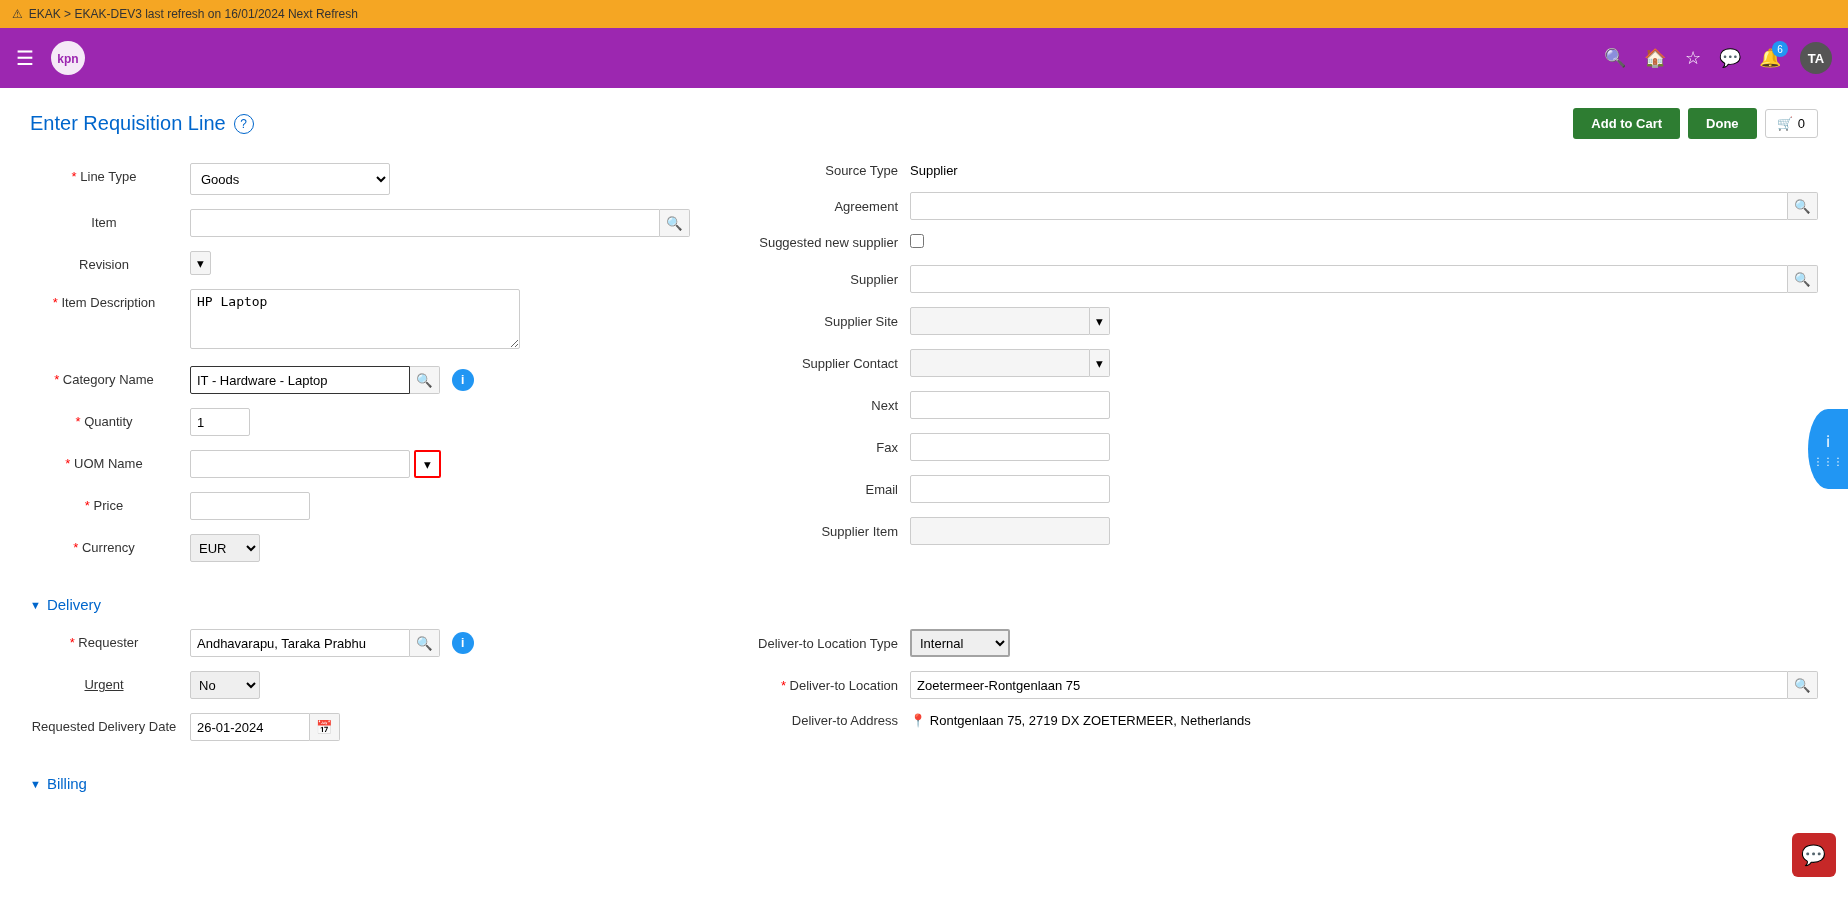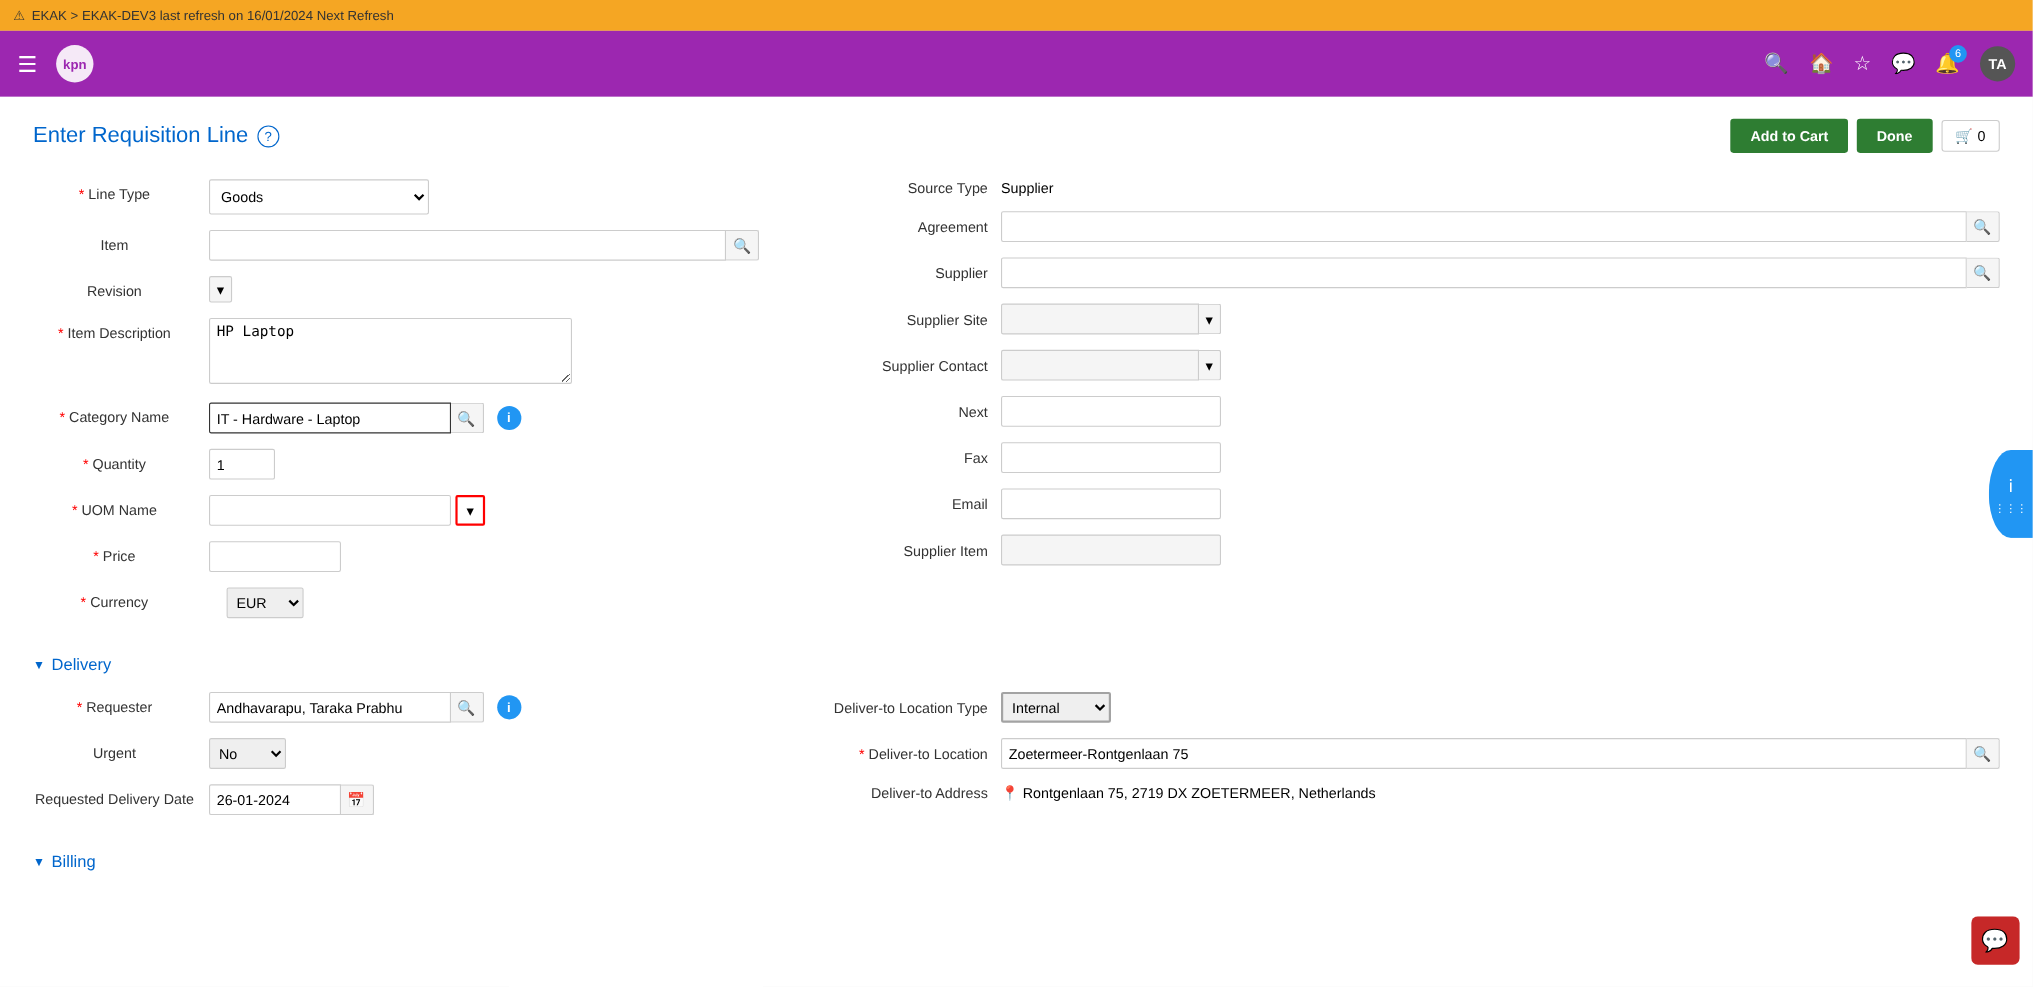--- a/index.html
+++ b/index.html
@@ -74,21 +74,21 @@
     .right-label { min-width: 180px; text-align: right; padding-right: 12px; color: #333; font-size: 13px; }
     .right-label.required::before { content: '* '; color: red; }
     .right-field { flex: 1; }
 
     
     .section-header { color: #0066cc; font-size: 15px; margin: 20px 0 16px; display: flex; align-items: center; gap: 6px; cursor: pointer; }
     .section-header::before { content: '▼'; font-size: 11px; }
 
     
     .currency-wrap { display: flex; align-items: center; gap: 4px; }
-    .currency-select { height: 28px; border: 1px solid #ccc; border-radius: 2px; padding: 2px 4px; font-size: 13px; width: 70px; margin-left: 16px; }
+    .currency-select { height: 28px; border: 1px solid #ccc; border-radius: 2px; padding: 2px 4px; font-size: 13px; width: 70px; }
 
     
     .floating-info {
       position: fixed;
       right: 0;
       top: 50%;
       transform: translateY(-50%);
       background: #2196f3;
       color: white;
       border-radius: 50% 0 0 50%;
@@ -271,20 +271,26 @@
       <div class="right-form-row">
         <div class="right-label">Agreement</div>
         <div class="right-field">
           <div class="input-with-search">
             <input type="text" style="width: 180px; height: 28px; border: 1px solid rgb(204, 204, 204); border-radius: 2px 0px 0px 2px; padding: 2px 6px; font-size: 13px;" value="">
             <button class="search-btn">🔍</button>
           </div>
         </div>
       </div>
 
+      <div class="right-form-row">
+        <div class="right-label">Suggested new supplier</div>
+        <div class="right-field">
+          <input type="checkbox" class="checkbox" style="">
+        </div>
+      </div>
 
       <div class="right-form-row">
         <div class="right-label">Supplier</div>
         <div class="right-field">
           <div class="input-with-search">
             <input type="text" style="width: 180px; height: 28px; border: 1px solid rgb(204, 204, 204); border-radius: 2px 0px 0px 2px; padding: 2px 6px; font-size: 13px;" value="">
             <button class="search-btn">🔍</button>
           </div>
         </div>
       </div>
@@ -355,21 +361,21 @@
             <div class="input-with-search">
               <input type="text" style="width: 220px; height: 28px; border: 1px solid rgb(204, 204, 204); border-radius: 2px 0px 0px 2px; padding: 2px 6px; font-size: 13px;" value="Andhavarapu, Taraka Prabhu">
               <button class="search-btn">🔍</button>
             </div>
             <button class="info-btn">i</button>
           </div>
         </div>
       </div>
 
       <div class="form-row">
-        <div class="form-label" style="">Urgent</div>
+        <div class="form-label" style="text-decoration:underline;">Urgent</div>
         <div class="form-field">
           <select style="height:28px;border:1px solid #ccc;border-radius:2px;padding:2px 4px;font-size:13px;width:70px;">
             <option>No</option>
             <option>Yes</option>
           </select>
         </div>
       </div>
 
       <div class="form-row">
         <div class="form-label">Requested Delivery Date</div>

